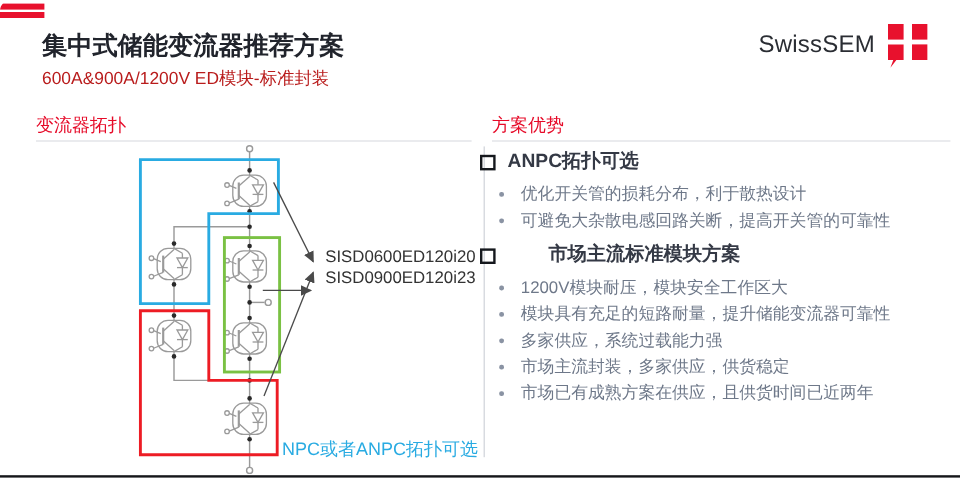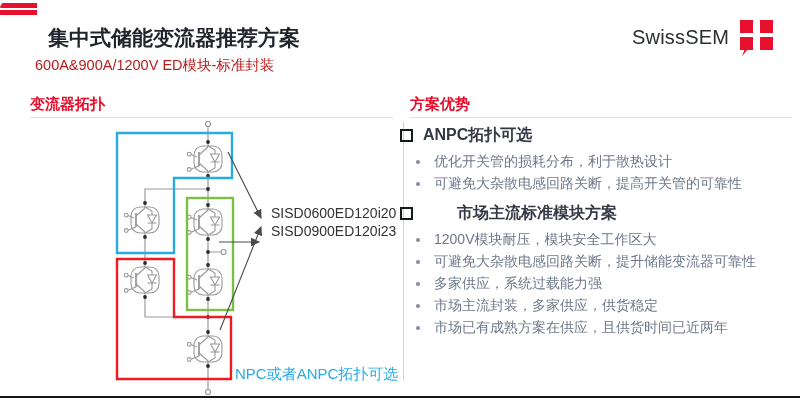--- a/index.html
+++ b/index.html
@@ -4,25 +4,25 @@
 <style>
   html,body{margin:0;padding:0;background:#ffffff;}
   .slide{
     position:relative;width:800px;height:409px;background:#ffffff;
     border-radius:9px;overflow:hidden;
     font-family:"Liberation Sans","DejaVu Sans",sans-serif;
   }
   .flag-bar{position:absolute;left:0;width:37px;height:4.5px;background:#e8112d;}
   .flag-bar.b1{top:3px;}
   .flag-bar.b2{top:10px;}
-  .title{position:absolute;left:48px;top:24px;font-size:21px;font-weight:bold;color:#21242c;}
+  .title{position:absolute;left:35px;top:24px;font-size:21px;font-weight:bold;color:#21242c;}
   .subtitle{position:absolute;left:35px;top:56px;font-size:14.5px;color:#b91c1c;}
   .logo-text{position:absolute;left:632px;top:26px;font-size:20px;font-weight:400;color:#2a2d33;letter-spacing:0.2px;}
   .logo-mark{position:absolute;left:740px;top:20px;}
-  .sec-head{position:absolute;top:95px;font-size:15px;font-weight:bold;color:#e60a28;}
+  .sec-head{position:absolute;top:95px;font-size:15px;font-weight:normal;color:#e60a28;}
   .sec-head.left{left:30px;}
   .sec-head.right{left:410px;}
   .sec-line{position:absolute;top:117px;height:1px;background:#dcdee3;}
   .sec-line.left{left:30px;width:363px;}
   .sec-line.right{left:410px;width:382px;}
   .v-divider{position:absolute;left:403px;top:122px;width:1px;height:259px;background:#cfd3d9;}
   .diagram{position:absolute;left:80px;top:110px;}
   .adv{position:absolute;left:400px;top:122px;width:386px;}
   .adv-title{display:flex;align-items:center;gap:10px;font-size:16px;font-weight:bold;color:#343945;line-height:22px;margin:2px 0 4px;}
   .adv-title.g2{margin-top:8px;gap:44px;}
@@ -154,21 +154,21 @@
     <ul>
       <li>优化开关管的损耗分布，利于散热设计</li>
       <li>可避免大杂散电感回路关断，提高开关管的可靠性</li>
     </ul>
     <div class="adv-title g2">
       <span class="sqbullet"></span>
       <span>市场主流标准模块方案</span>
     </div>
     <ul>
       <li>1200V模块耐压，模块安全工作区大</li>
-      <li>可避免大杂散电感回路关断，提升储能变流器可靠性</li>
+      <li>模块具有充足的短路耐量，提升储能变流器可靠性</li>
       <li>多家供应，系统过载能力强</li>
       <li>市场主流封装，多家供应，供货稳定</li>
       <li>市场已有成熟方案在供应，且供货时间已近两年</li>
     </ul>
   </div>
 
   <div class="bottom-rule"></div>
 
 </div>
 

